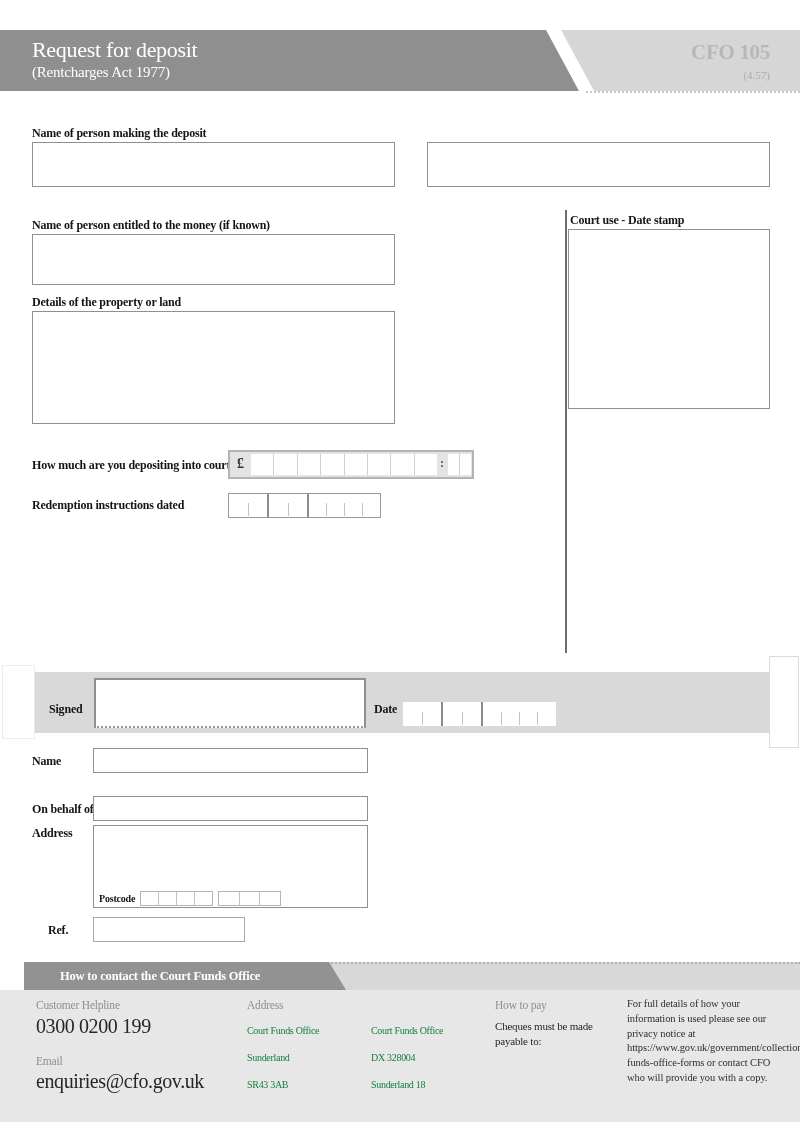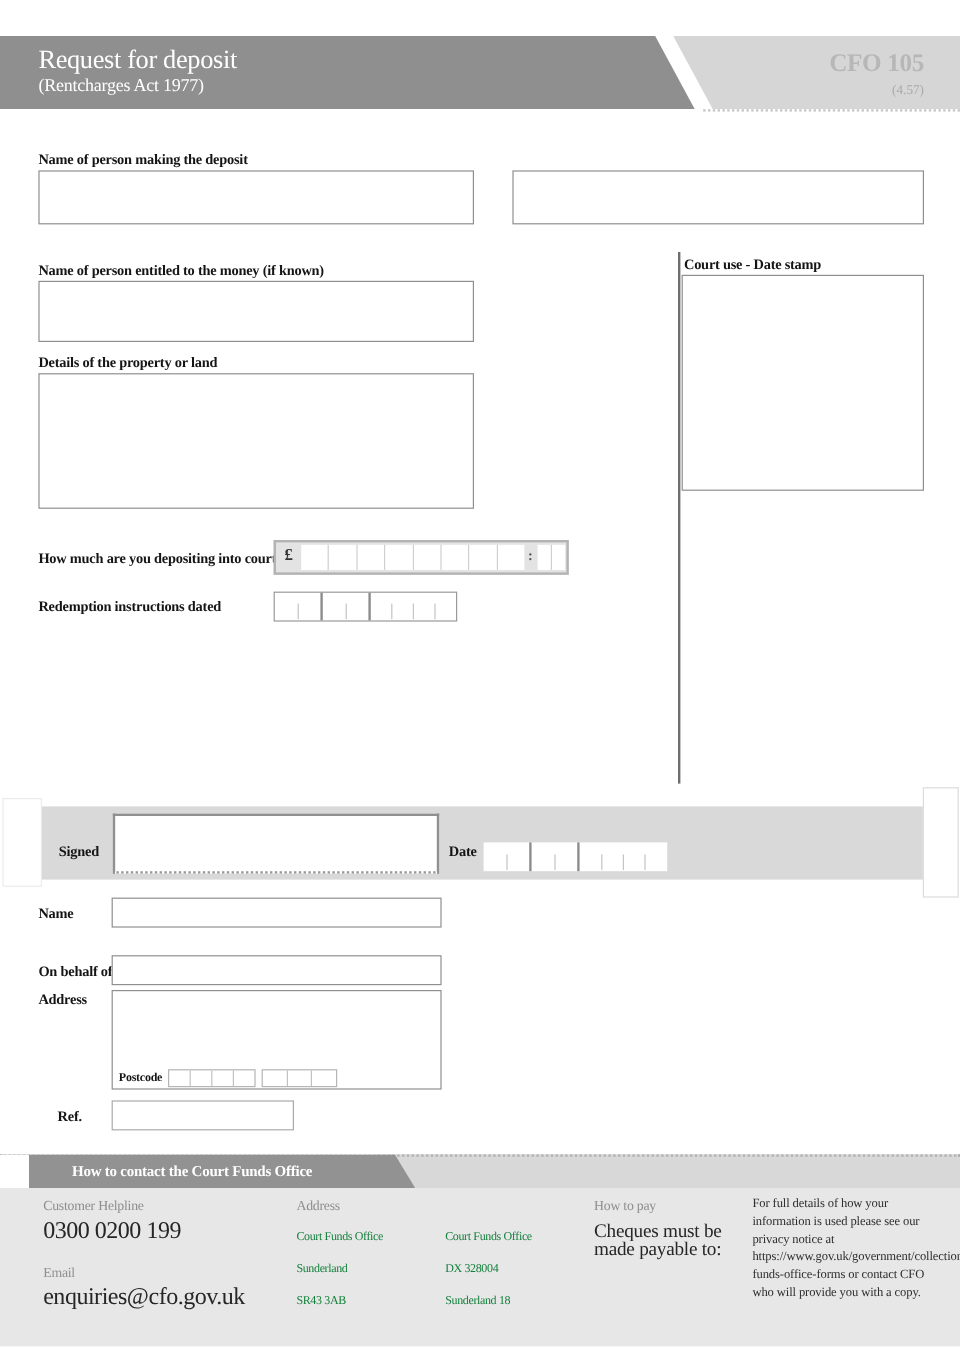--- a/index.html
+++ b/index.html
@@ -61,21 +61,21 @@
   .ft-strip { position:absolute; left:0; top:962px; width:800px; height:28px; background:#d8d8d8;
               border-top:2px dotted #b2b2b2; box-sizing:border-box; }
   .ft-gap   { position:absolute; left:0; top:962px; width:340px; height:28px; background:#fff;
               clip-path:polygon(0 0, 313px 0, 330px 28px, 0 28px); }
   .ft-banner{ position:absolute; left:0; top:962px; width:340px; height:28px; background:#929292;
               clip-path:polygon(0 0, 305px 0, 322px 28px, 0 28px);margin-left:24px; }
   .ft-banner span { position:absolute; left:36px; top:0; line-height:28px; color:#fff; font-weight:bold; font-size:12.5px; letter-spacing:-0.2px; }
   .ft-label { position:absolute; color:#8e8e8e; font-size:11.5px; letter-spacing:-0.2px; }
   .ft-big   { position:absolute; color:#262626; font-size:20px; letter-spacing:-0.4px; }
   .ft-addr  { position:absolute; color:#15803d; font-size:10px; line-height:27px; letter-spacing:-0.3px; }
-  .ft-small { position:absolute; color:#262626; font-size:16px; line-height:15px; letter-spacing:-0.2px; }
+  .ft-small { position:absolute; color:#262626; font-size:11px; line-height:15px; letter-spacing:-0.2px; }
   .ft-payee { position:absolute; color:#262626; font-size:14.5px; line-height:22px; letter-spacing:-0.3px; }
   .ft-priv  { position:absolute; color:#2e2e2e; font-size:10.5px; line-height:14.8px; letter-spacing:-0.1px; }
 </style>
 </head>
 <body>
 
 <div class="page">
 
   <div class="hdr-dark">
     <div class="hdr-title">Request for deposit</div>

